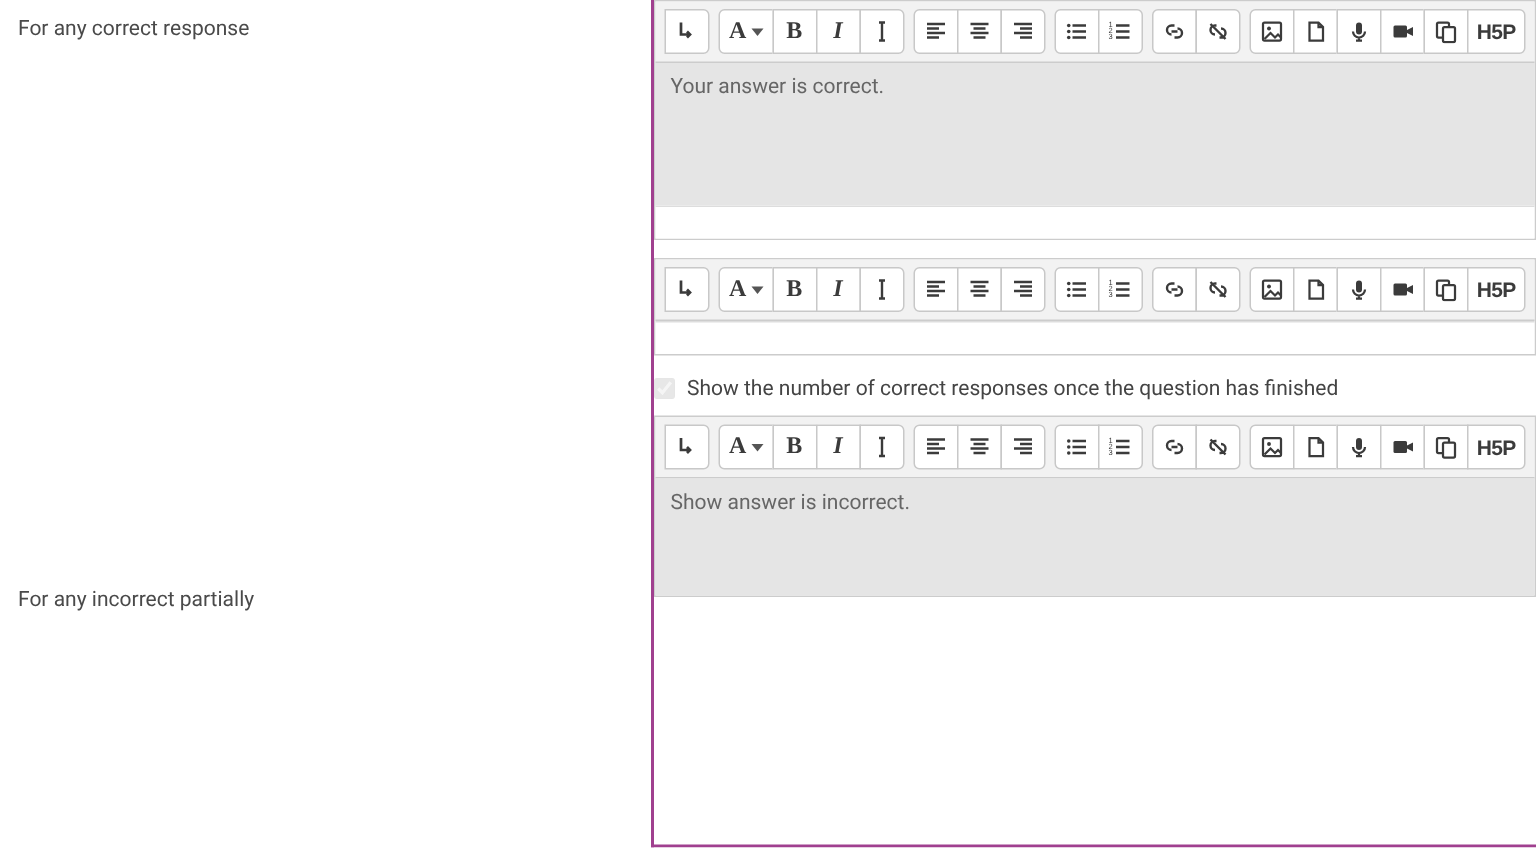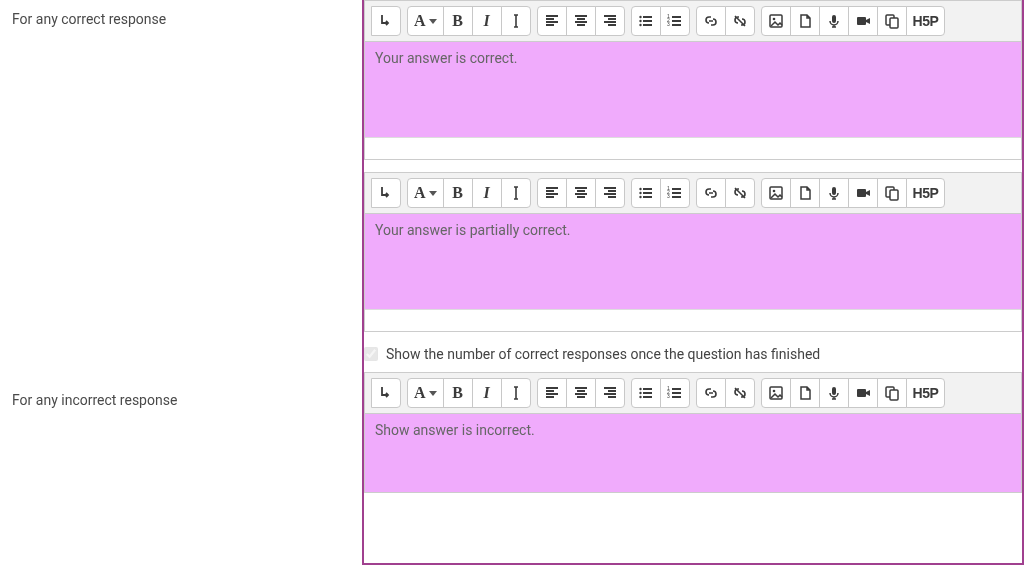--- a/index.html
+++ b/index.html
@@ -11,21 +11,21 @@
     width: 1024px;
     height: 565px;
     overflow: hidden;
   }
   .page {
     display: flex;
     width: 100%;
     height: 100%;
   }
   .left-col {
-    width: 362px;
+    width: 434px;
     padding: 10px 16px 10px 12px;
     flex: 0 0 auto;
   }
   .right-col {
     flex: 1;
     border: 2px solid #a0408f;
     border-top: none;
     padding: 0;
     height: 100%;
   }
@@ -82,21 +82,21 @@
   }
   .serif-A { font-family: Georgia, "Times New Roman", serif; font-weight: 600; font-size: 16px; }
   .bold-B  { font-family: Georgia, "Times New Roman", serif; font-weight: 800; font-size: 16px; }
   .ital-I  { font-family: Georgia, "Times New Roman", serif; font-style: italic; font-weight: 600; font-size: 16px; }
   .h5p     { font-family: Arial, sans-serif; font-weight: 900; font-size: 14px; letter-spacing: -0.5px; }
   .editor-body {
     min-height: 95px;
     padding: 8px 10px;
     color: #666;
     font-size: 14px;
-    background: #f0abfc;
+    background: #e5e5e5;
   }
   .editor-body.short { min-height: 78px; }
   .blank-strip {
     height: 22px;
     border-top: 1px solid #ddd;
     background: #fff;
   }
   .checkbox-row {
     display: flex;
     align-items: center;
@@ -179,21 +179,21 @@
       </g>
   </defs>
 </svg>
 
 <div class="page">
   <div class="left-col">
     <div class="label label-block">For any correct response</div>
     <div class="sp1"></div>
     <div class="sp2"></div>
     <div class="sp3"></div>
-    <div class="label label-block">For any incorrect response</div>
+    <div class="label label-block">For any incorrect partially</div>
   </div>
 
   <div class="right-col">
 
     <div class="editor-wrap">
       <div class="toolbar">
         <div class="btn-group">
             <button class="btn">
               <svg width="16" height="16">
                 <path d="M4 2 v8 h6 M8 8 l2 2 l-2 2" stroke="#3b3b3b" stroke-width="1.8" fill="none"></path>
@@ -384,21 +384,20 @@
           <button class="btn">
               <svg width="16" height="16">
                 <use href="#i-copy"></use>
               </svg>
             </button>
           <button class="btn">
               <span class="h5p">H5P</span>
             </button>
         </div>
       </div>
-      <div class="editor-body" contenteditable="true" style="">Your answer is partially correct.</div>
       <div class="blank-strip"></div>
     </div>
 
     <div class="checkbox-row">
       <input type="checkbox" id="shownum" disabled="" checked="" style="">
       <label for="shownum">Show the number of correct responses once the question has finished</label>
     </div>
 
     <div class="editor-wrap">
       <div class="toolbar">

